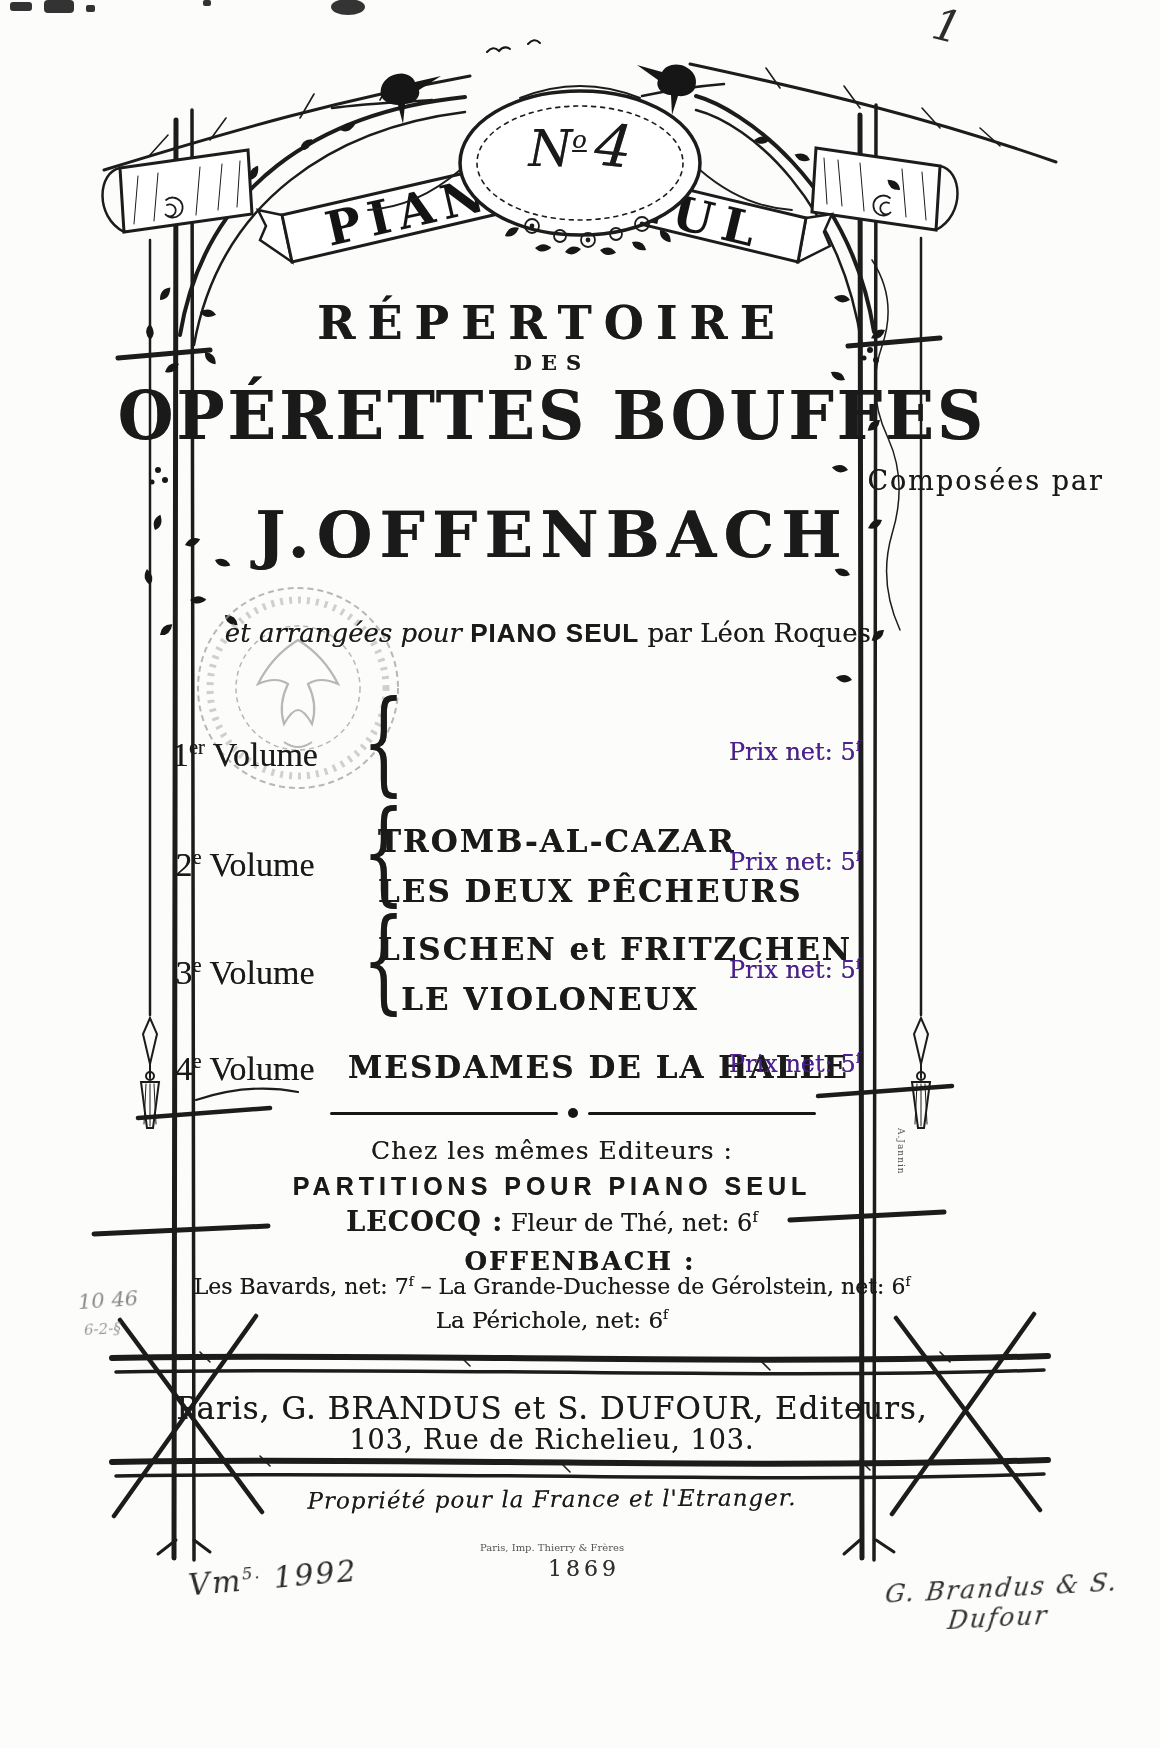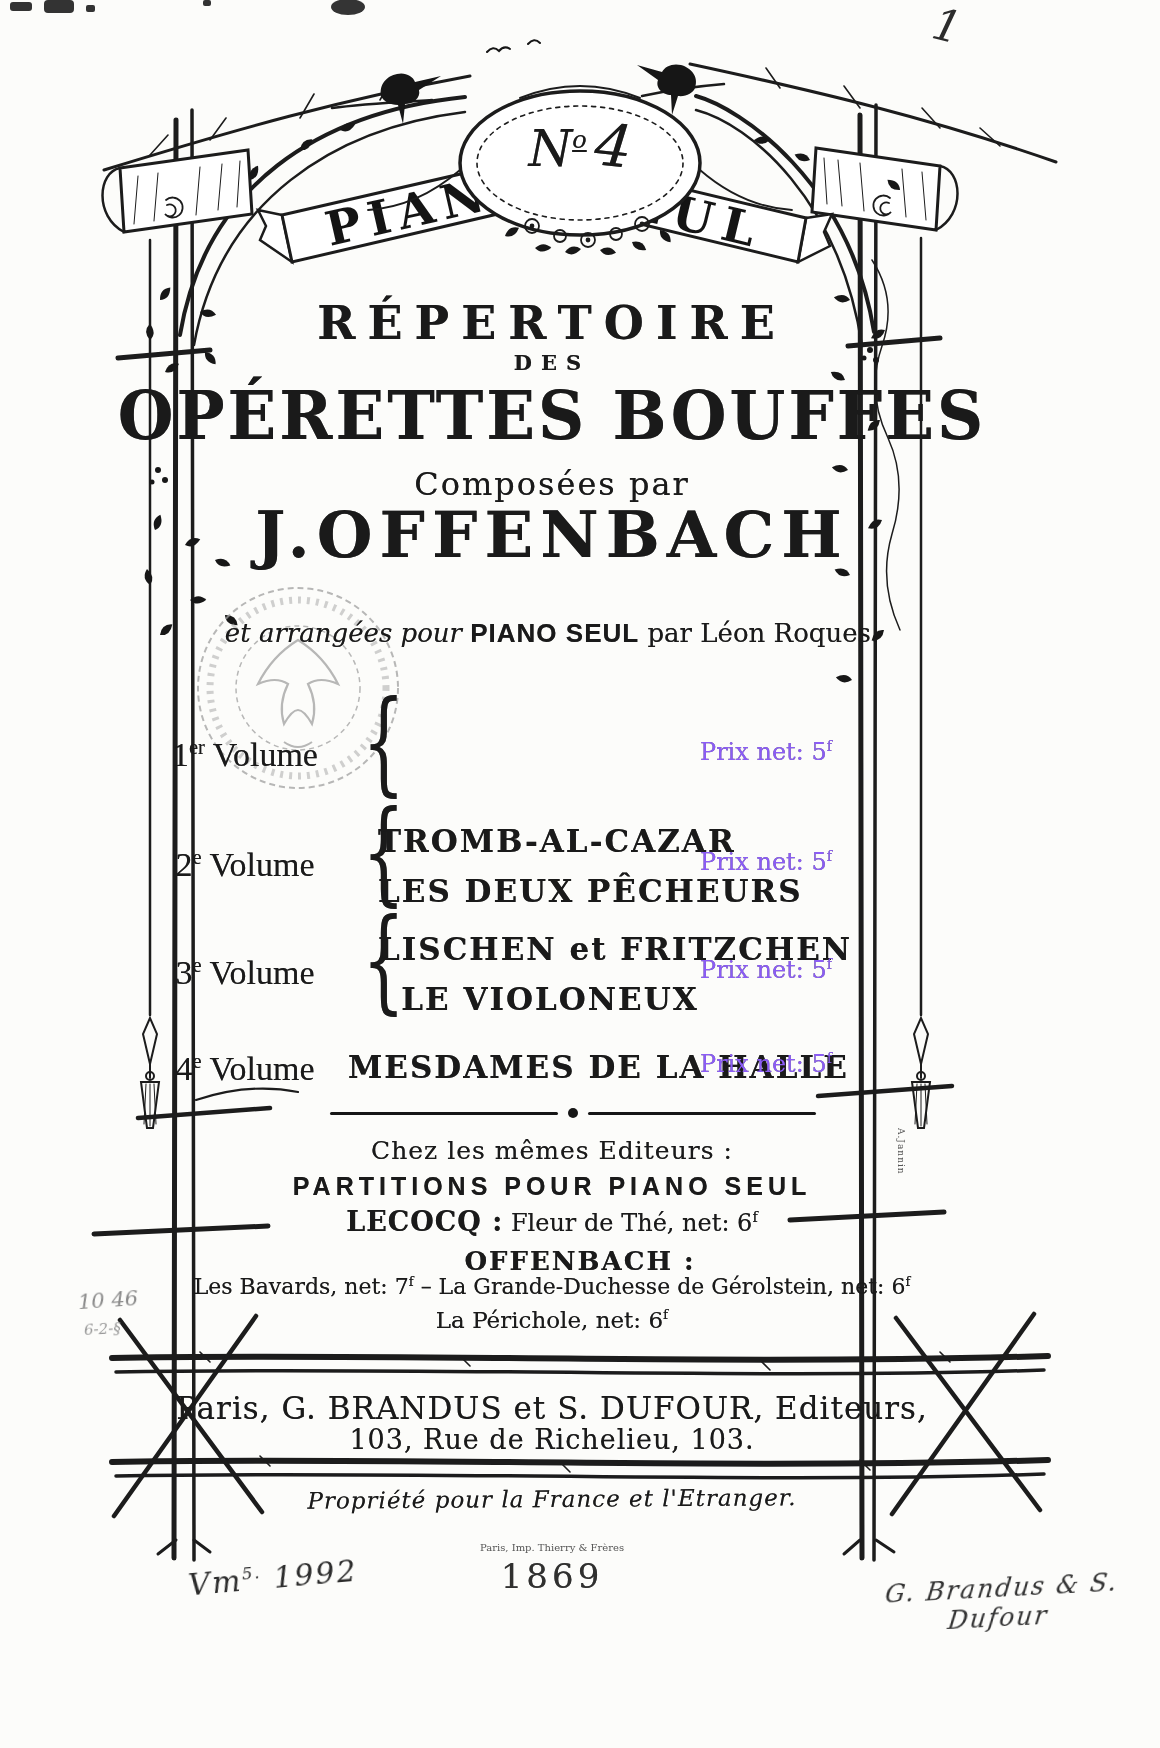--- a/index.html
+++ b/index.html
@@ -13,36 +13,36 @@
   
   .no4{top:112px;left:480px;width:200px;text-align:center;font-style:italic;font-size:50px;}
   .no4 sup{font-size:24px;text-decoration:underline;margin-right:8px;}
   .no4 .num{font-size:58px;display:inline-block;transform:rotate(6deg);}
 
   
   .t-repertoire{top:296px;font-size:46px;font-weight:700;letter-spacing:12px;}
   .t-des{top:350px;font-size:21px;font-weight:700;letter-spacing:9px;}
   .t-operettes{top:376px;font-size:64px;font-weight:700;letter-spacing:3px;
                transform:scaleY(1.05);transform-origin:top center;white-space:nowrap;}
-  .t-composees{top:465px;font-size:32px;letter-spacing:2px;}
+  .t-composees{top:465px;font-size:27px;letter-spacing:2px;text-align:right;}
   .t-offenbach{top:497px;font-size:64px;font-weight:700;letter-spacing:7px;white-space:nowrap;}
   .t-arrangees{top:618px;font-size:26px;white-space:nowrap;text-align:center;}
   .t-arrangees .pfx{font-style:italic;}
   .t-arrangees .emph{font-family:"Liberation Sans",sans-serif;font-weight:700;letter-spacing:1px;}
 
   
   .vol-row{position:absolute;left:0;width:1104px;height:104px;}
   .vol-label{position:absolute;left:150px;width:190px;top:30px;text-align:center;font-size:34px;font-family:Liberation Serif, serif;}
   .vol-label sup{font-size:60%;}
   .vol-brace{position:absolute;left:348px;top:-16px;font-size:112px;line-height:104px;
              transform:scaleX(.6);transform-origin:center;}
   .vol-titles{position:absolute;left:378px;width:344px;top:0;text-align:center;}
   .vol-title{font-size:31px;font-weight:700;letter-spacing:2px;line-height:50px;white-space:nowrap;
              transform:scaleY(1.04);}
-  .vol-price{position:absolute;left:700px;width:190px;top:32px;font-size:24px;color:#8b5cf6;}
+  .vol-price{position:absolute;left:700px;width:190px;top:32px;font-size:24px;color:#4c1d95;text-align:center;}
   .vol-price sup{font-size:60%;}
   .row-single{height:46px;}
   .row-single .vol-label,.row-single .vol-price{top:4px;}
   .row-single .vol-titles{top:-4px;left:348px;width:404px;}
 
   
   .divider{top:1108px;left:330px;width:486px;display:flex;align-items:center;gap:10px;}
   .divider .ln{flex:1;height:3px;background:#161616;border-radius:2px;}
   .divider .dot{width:10px;height:10px;border-radius:50%;background:#161616;}
 
@@ -54,21 +54,21 @@
   .c-offenbach{top:1246px;font-size:26px;font-weight:700;letter-spacing:2px;margin-left:28px;}
   .c-bavards{top:1274px;font-size:22px;white-space:nowrap;}
   .c-perichole{top:1306px;font-size:23px;}
   .catalog sup,.c-lecocq sup,.c-bavards sup,.c-perichole sup{font-size:60%;}
 
   
   .p-line1{top:1390px;font-size:31px;letter-spacing:1px;}
   .p-line2{top:1424px;font-size:27px;letter-spacing:1px;}
   .f-rights{top:1486px;font-size:23px;font-style:italic;letter-spacing:1px;transform:rotate(-.4deg);}
   .f-imprint{top:1542px;font-size:10px;color:#555;filter:blur(.5px);}
-  .f-year{top:1556px;font-size:34px;letter-spacing:4px;opacity:.9;filter:blur(.2px);}
+  .f-year{top:1556px;font-size:22px;letter-spacing:4px;opacity:.9;filter:blur(.2px);padding-left:32px;}
   .f-engraver{left:896px;top:1128px;writing-mode:vertical-rl;font-size:9px;letter-spacing:1px;color:#555;}
 
   
   .hand{font-style:italic;color:#2c2c2c;}
   .a-corner{left:933px;top:0px;font-size:44px;transform:rotate(14deg);}
   .a-inv{left:188px;top:1560px;font-size:30px;transform:rotate(-5deg);letter-spacing:2px;filter:blur(.2px);}
   .a-inv sup{font-size:55%;}
   .a-sig{left:842px;top:1574px;width:316px;text-align:center;font-size:25px;letter-spacing:2px;
          transform:rotate(-3deg) skewX(-10deg);filter:blur(.3px);color:#333;}
   .a-shelf1{left:78px;top:1288px;font-size:21px;color:#8a8a8a;transform:rotate(-4deg);filter:blur(.4px);}

